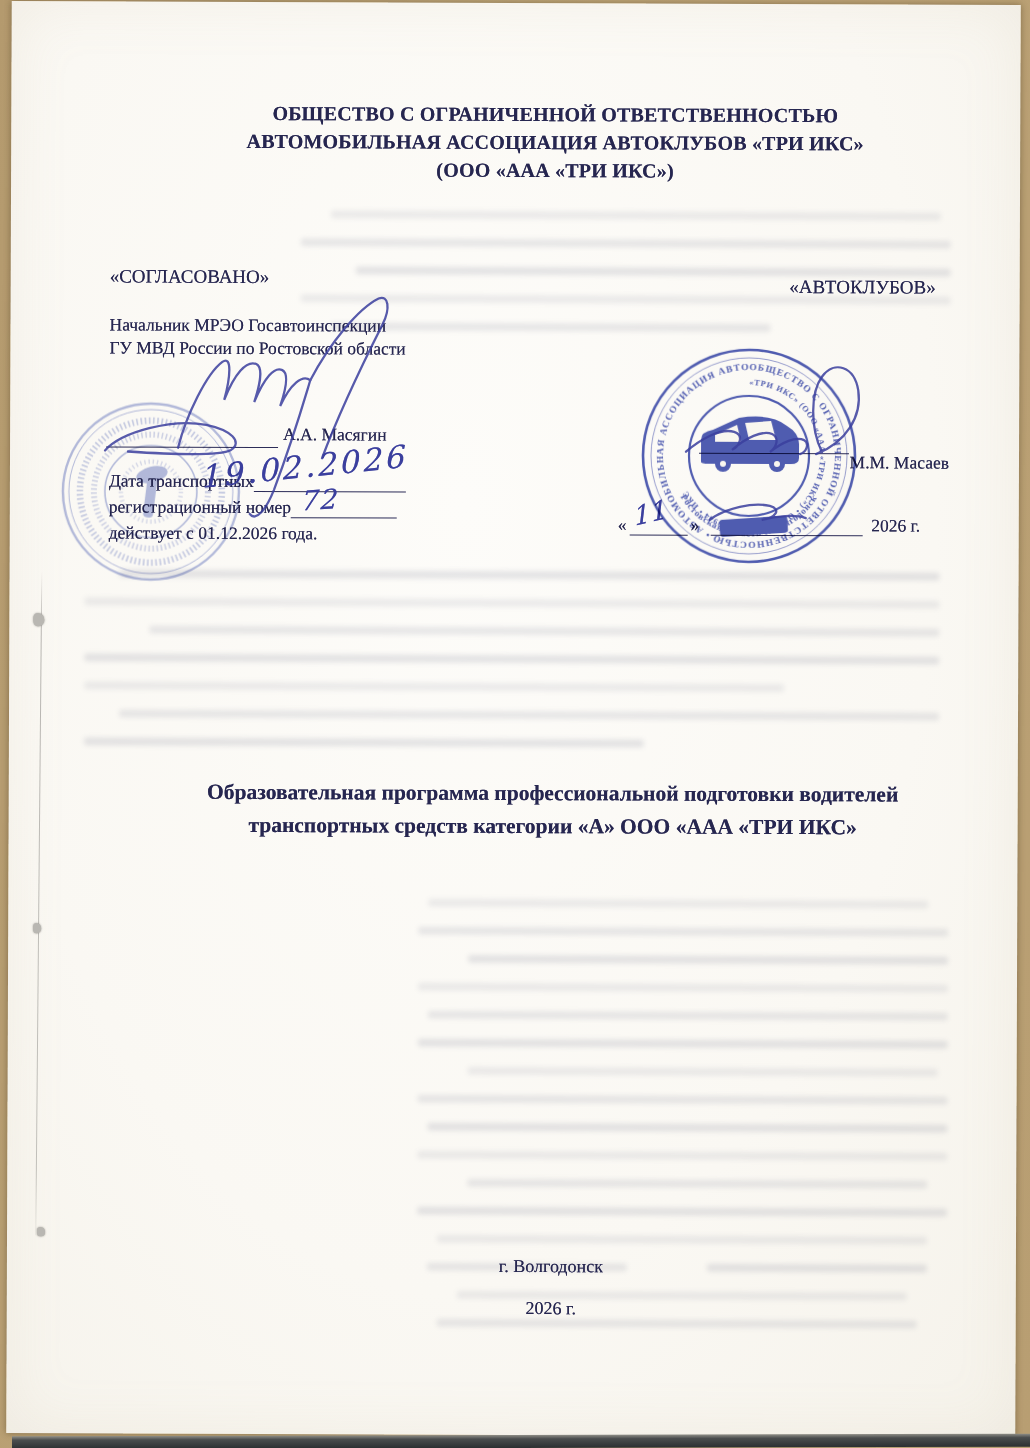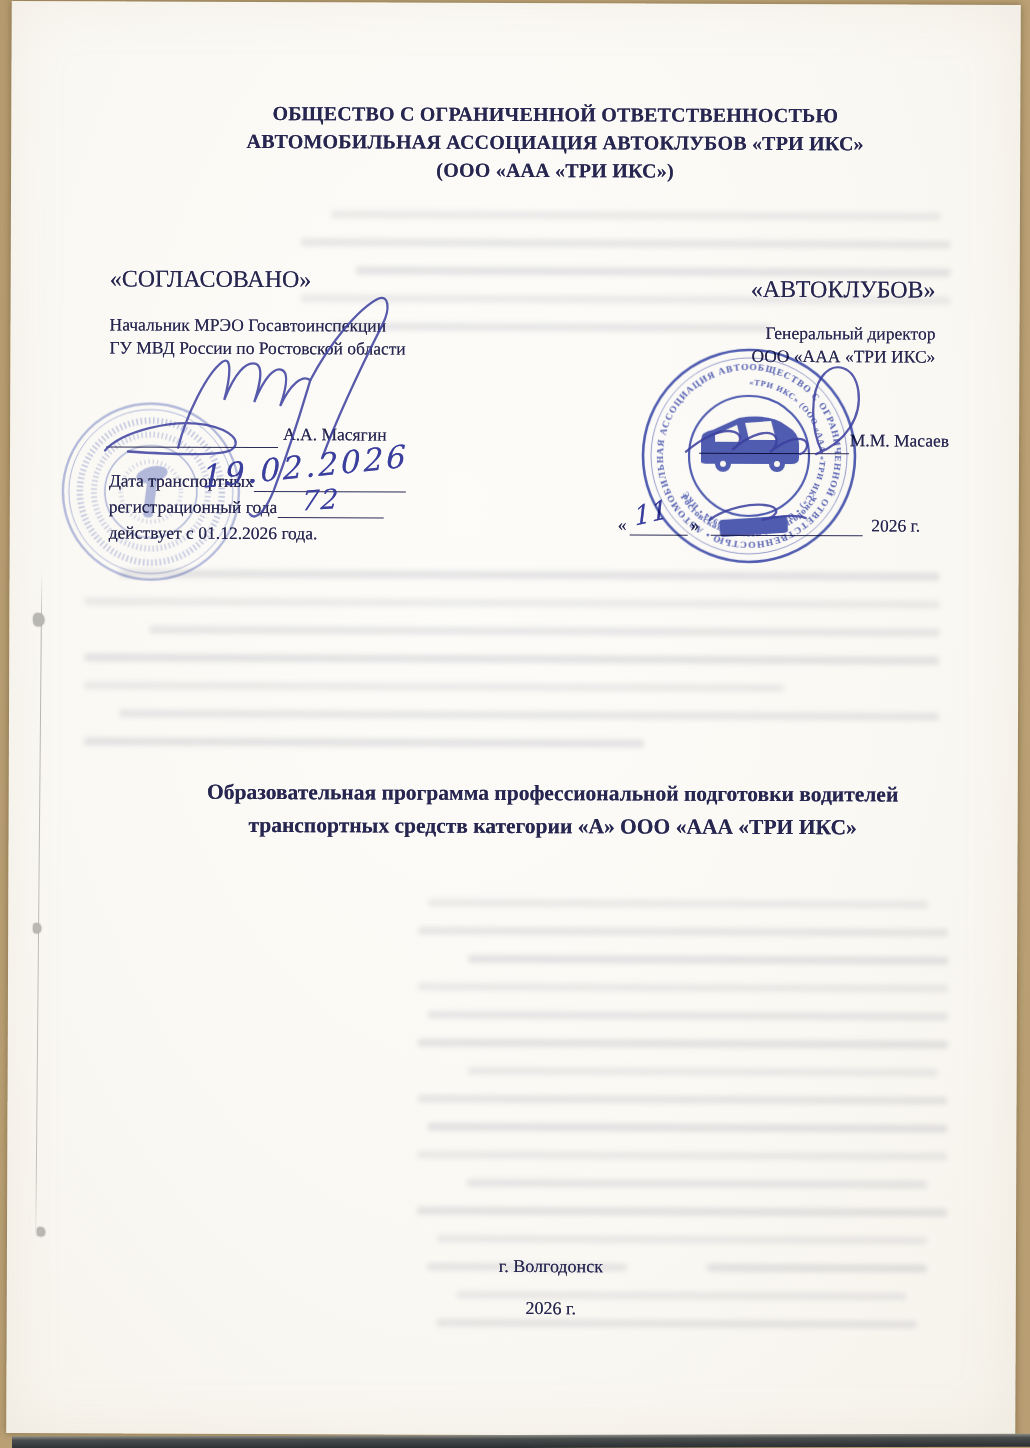--- a/index.html
+++ b/index.html
@@ -20,32 +20,32 @@
     background:linear-gradient(to bottom,#8e8d86 0%,#4a4d4e 30%,#2b2f31 100%);
     transform:rotate(-0.15deg);z-index:9;
   }
   
   .doc-text{text-shadow:0 0 .5px rgba(38,38,80,.75);}
   .centerband{position:absolute;left:40px;width:1008px;text-align:center;}
   .header-block{top:97px;font-weight:bold;font-size:20px;line-height:28px;letter-spacing:.2px;}
   .title-block{top:774px;font-weight:bold;font-size:21.5px;line-height:33px;}
   .footer-city{top:1253px;font-size:18px;}
   .footer-year{top:1295px;font-size:18px;}
-  .lbl{position:absolute;font-size:24px;}
+  .lbl{position:absolute;font-size:19px;}
   .small-text{font-size:17.5px;line-height:23px;}
   .agree-title{left:99px;top:312px;position:absolute;}
   .approve-title{right:84px;top:318px;position:absolute;text-align:right;}
   .lbl-agree{left:99px;top:264px;}
   .lbl-approve{right:84px;top:272px;text-align:right;}
   
   .sigline{position:absolute;border-bottom:1.6px solid #2d2d58;}
   .sig-left-line{left:96px;top:410px;width:172px;height:35px;}
   .sig-left-name{position:absolute;left:273px;top:421px;}
   .sig-right-line{right:170px;top:415px;width:150px;height:34px;}
-  .sig-right-name{position:absolute;right:70px;top:425px;}
+  .sig-right-name{position:absolute;right:70px;top:447px;}
   
   .row{position:absolute;display:flex;align-items:flex-end;font-size:17.5px;}
   .row-date{left:99px;top:469px;}
   .row-reg{left:99px;top:495px;}
   .row-valid{left:99px;top:521px;position:absolute;font-size:17.5px;}
   .blank{display:inline-block;border-bottom:1.5px solid #2d2d58;height:20px;}
   .b-date{width:152px;}
   .b-reg{width:106px;}
   .row-apprdate{left:608px;top:511px;gap:3px;}
   .b-day{width:58px;}
@@ -132,33 +132,29 @@
     <div>ГУ МВД России  по Ростовской области</div>
   </div>
   <div class="sigline sig-left-line"></div>
   <div class="sig-left-name small-text doc-text">А.А. Масягин</div>
 
   <div class="row row-date doc-text">
     <span>Дата транспортных</span>
       <span class="blank b-date"></span>
   </div>
   <div class="row row-reg doc-text">
-    <span>регистрационный года</span>
+    <span>регистрационный номер</span>
       <span class="blank b-reg"></span>
   </div>
   <div class="row-valid doc-text">действует с 01.12.2026 года.</div>
 
   <div class="hand hand-date">19.02.2026</div>
   <div class="hand hand-reg">72</div>
 
   <div class="lbl lbl-approve doc-text">«АВТОКЛУБОВ»</div>
-  <div class="approve-title small-text doc-text">
-    <div>Генеральный директор</div>
-    <div>ООО «ААА «ТРИ ИКС»</div>
-  </div>
   <div class="sigline sig-right-line"></div>
   <div class="sig-right-name small-text doc-text">М.М. Масаев</div>
 
   <div class="row row-apprdate doc-text">
     <span>«</span>
       <span class="blank b-day"></span>
       <span>»</span>
       <span class="blank b-month"></span>
       <span>2026 г.</span>
   </div>

